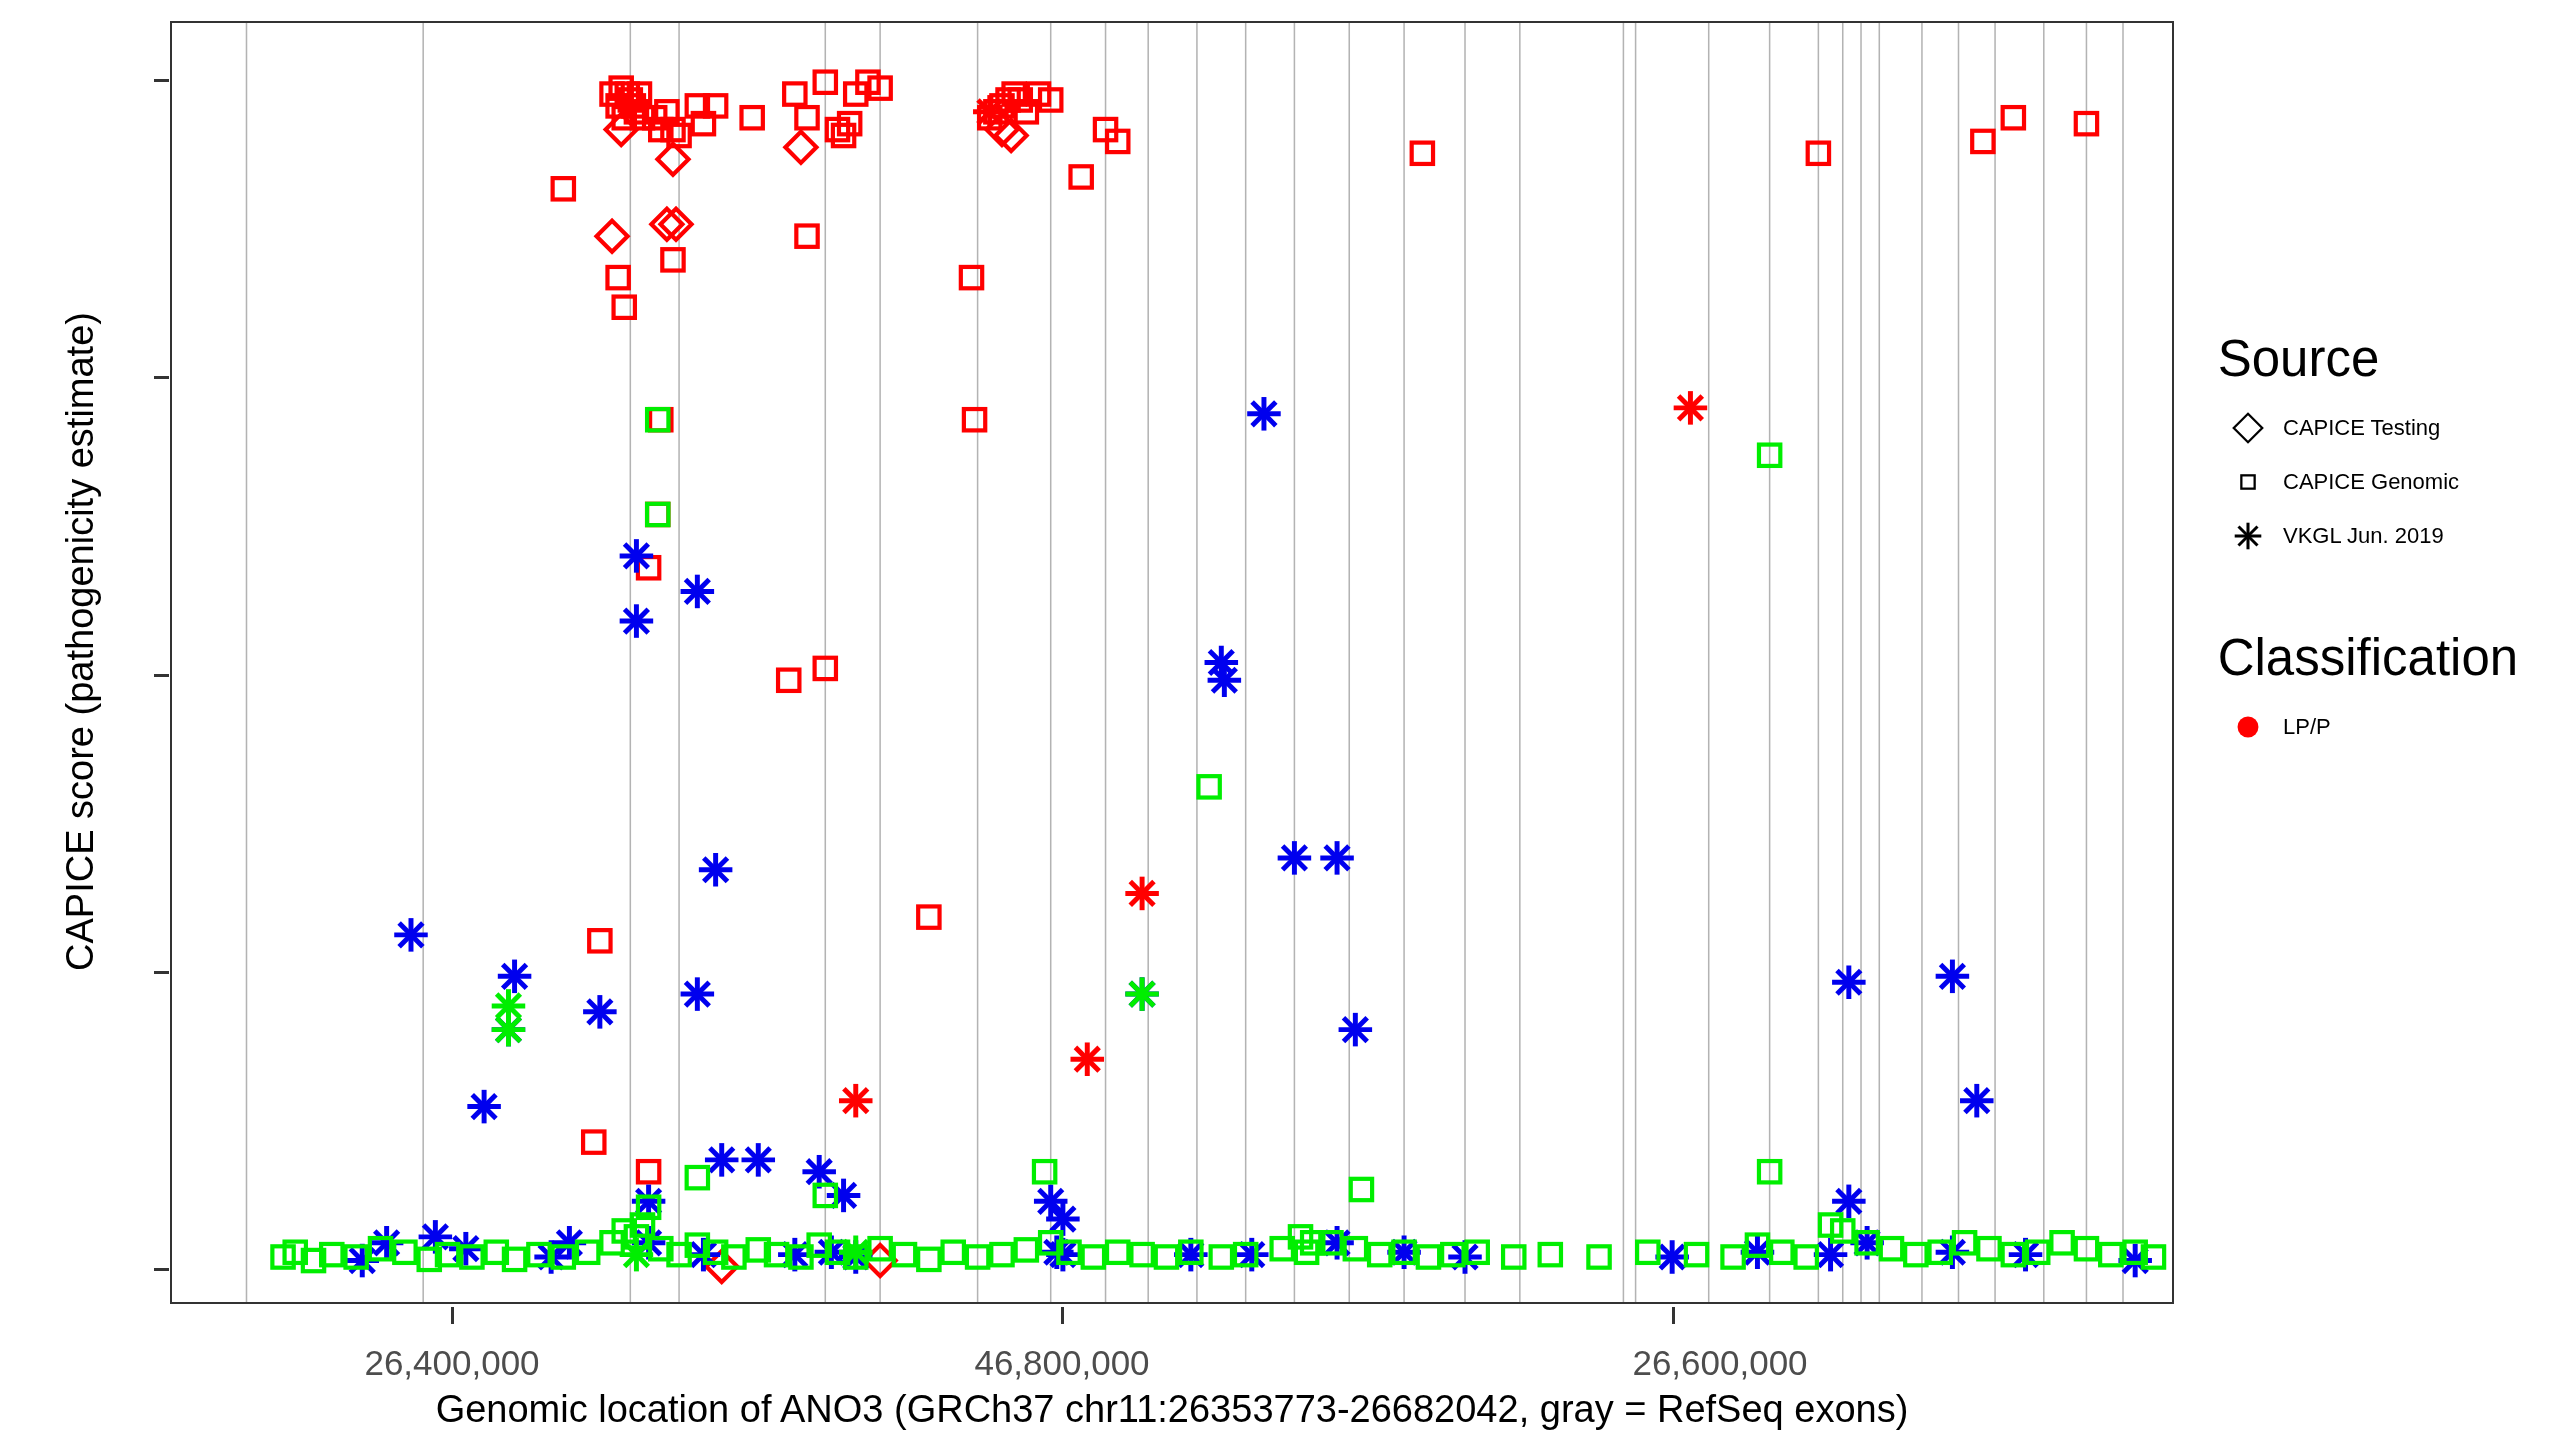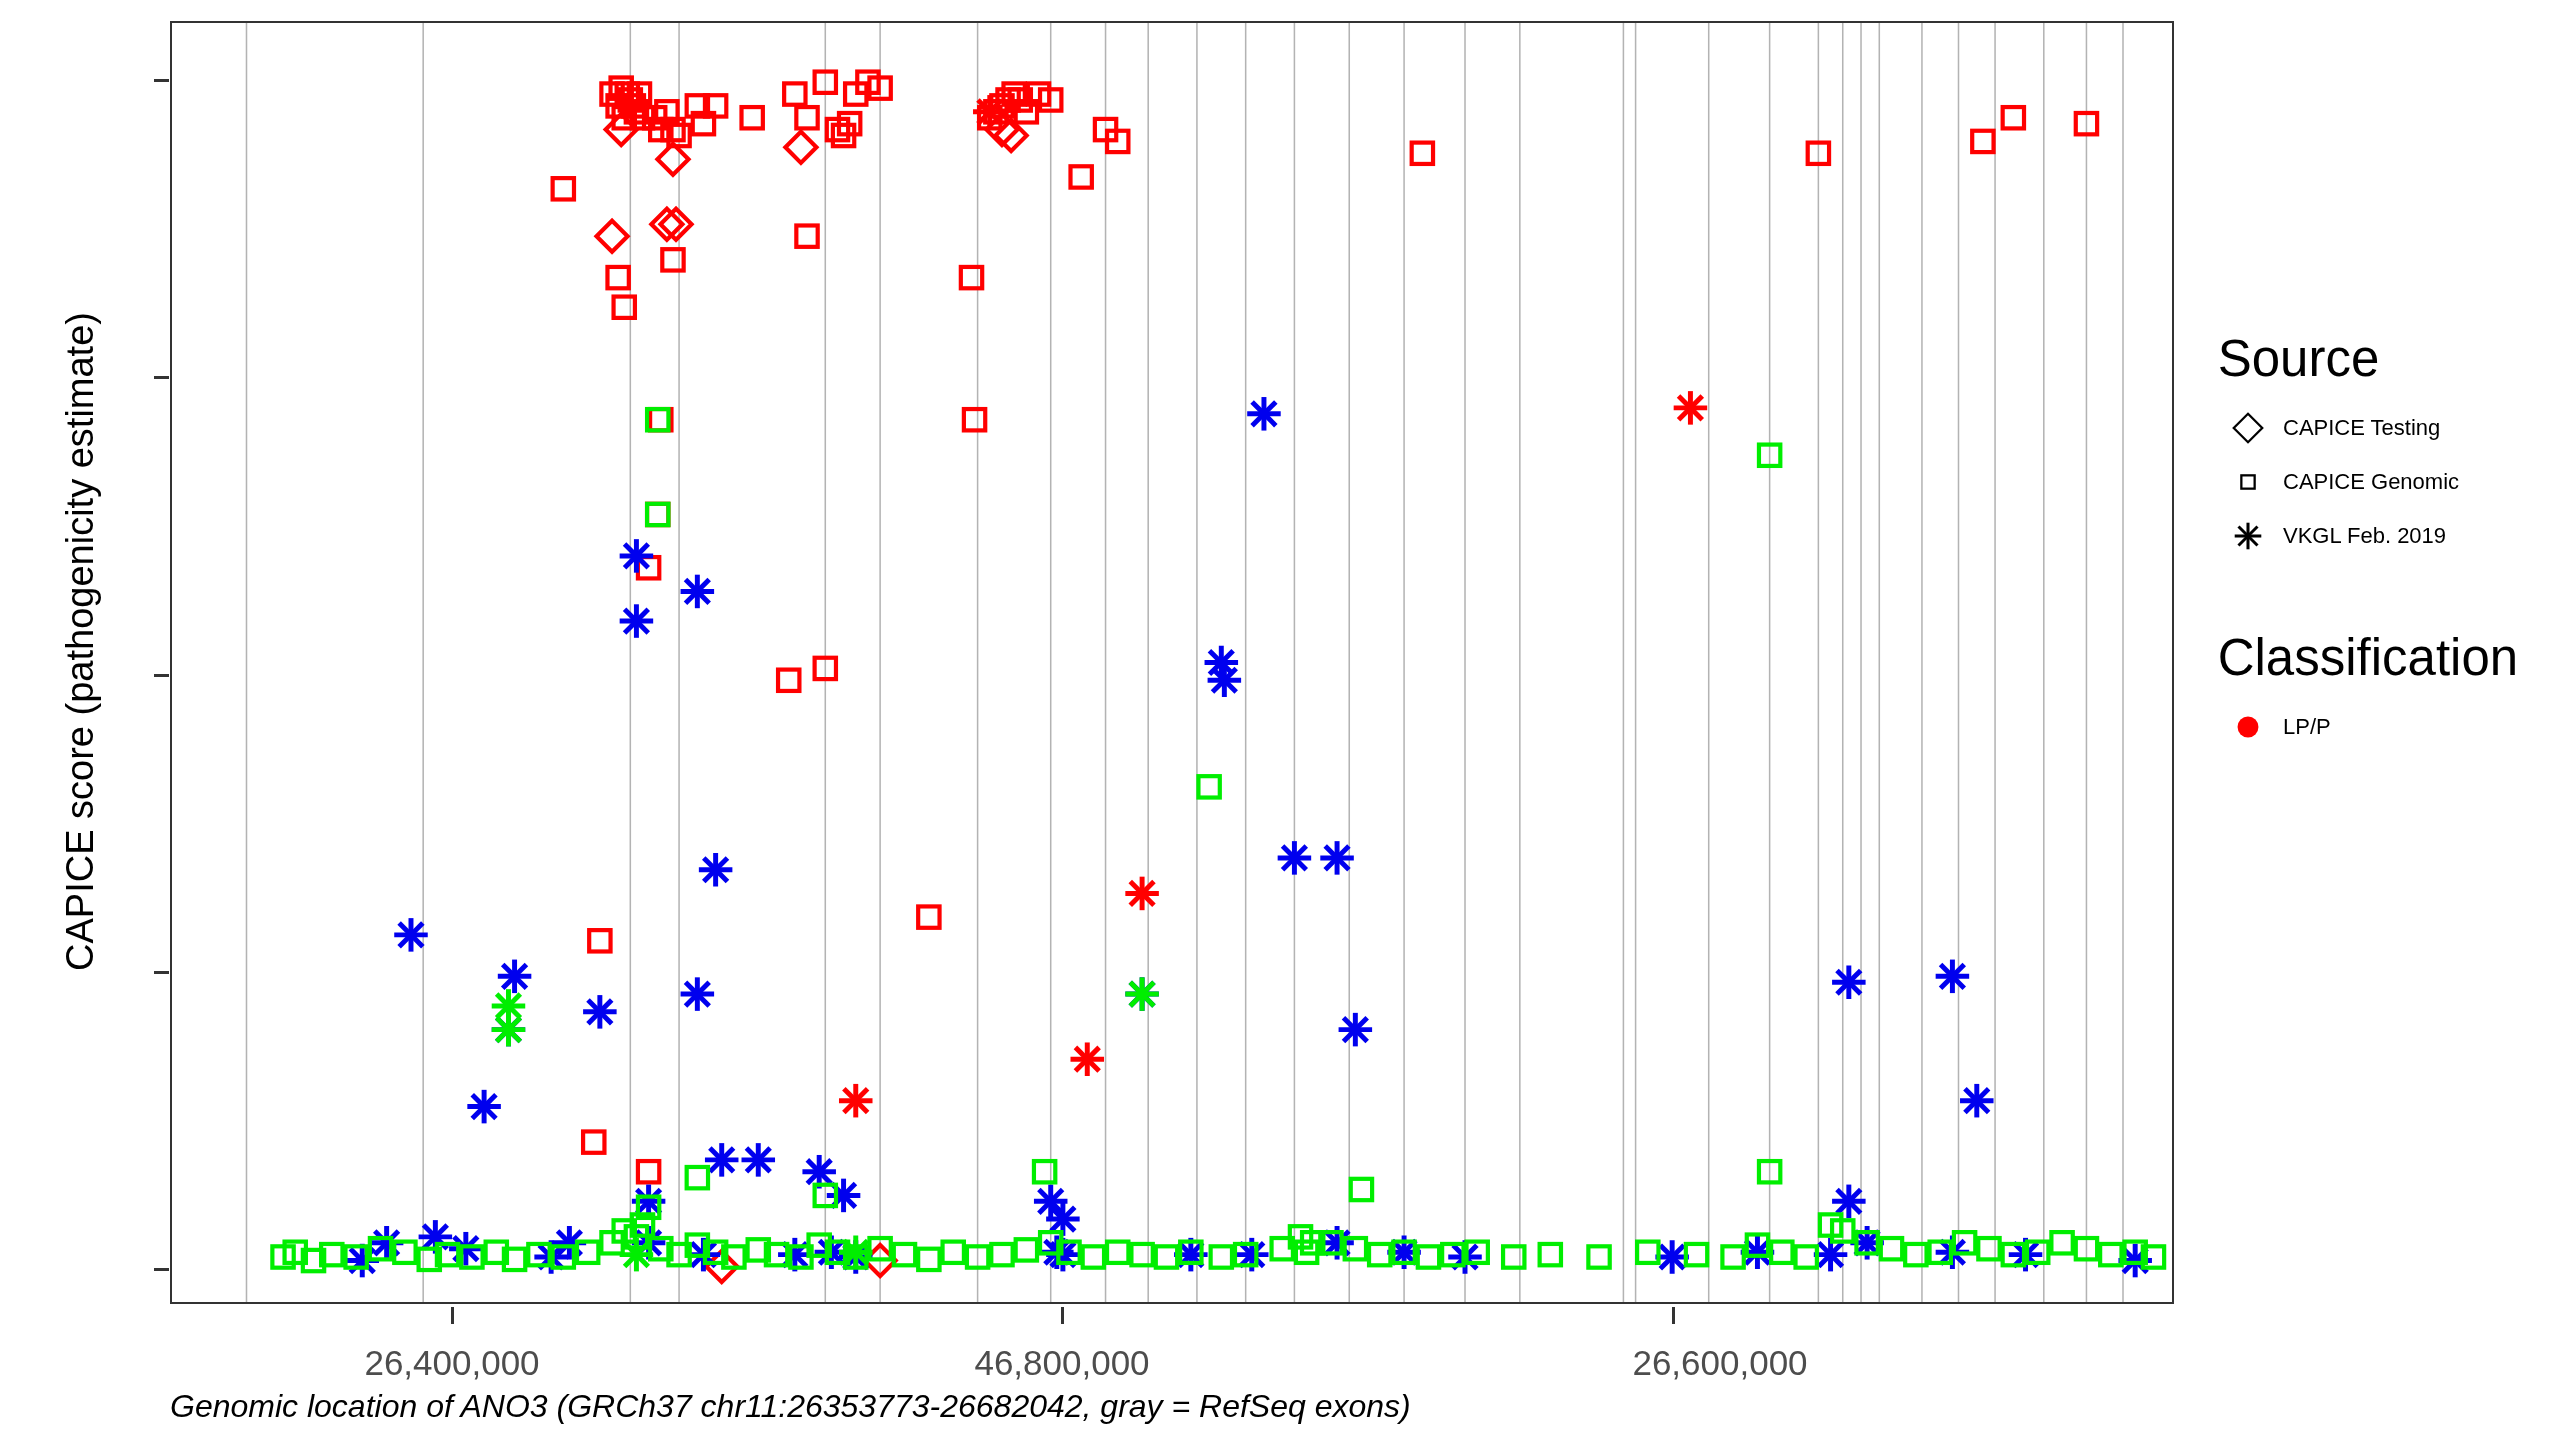--- a/index.html
+++ b/index.html
@@ -16,22 +16,22 @@
         transform:rotate(-90deg);transform-origin:center center;
         text-align:center;font-size:38px;color:#000;white-space:nowrap;}
   .ytick{position:absolute;right:2185px;text-align:right;width:248px;
          font-size:35px;color:#4d4d4d;transform:translateY(-50%);}
   .ytickmark{position:absolute;width:15.3px;height:2.9px;background:#333;}
 
   
   .xtick{position:absolute;top:1343px;font-size:35px;color:#4d4d4d;
          transform:translateX(-50%);white-space:nowrap;}
   .xtickmark{position:absolute;top:1307px;width:2.9px;height:17px;background:#333;}
-  #xlab{position:absolute;top:1388px;left:170px;width:2004px;
-        font-size:32px;color:#000;white-space:nowrap;font-style:italic;}
+  #xlab{position:absolute;top:1388px;left:170px;width:2004px;text-align:center;
+        font-size:38px;color:#000;white-space:nowrap;}
 
   
   #legend{position:absolute;left:2212px;top:329px;width:353px;}
   .leg-title{font-size:51px;color:#000;margin:0 0 13.4px 5.7px;}
   .leg-block{margin-bottom:9.5px;}
   .leg-row{display:flex;align-items:center;height:54px;}
   .leg-key{width:71px;display:flex;align-items:center;justify-content:center;flex:0 0 71px;}
   .leg-text{font-size:22px;color:#000000;white-space:nowrap;}
   .leg-gap{height:55px;}
 </style>
@@ -671,21 +671,21 @@
         <span class="leg-key">
           <svg width="38" height="38" viewBox="0 0 40 40">
             <g stroke="#000" stroke-width="3.2" stroke-linecap="butt">
               <line x1="20" y1="6" x2="20" y2="34"></line>
               <line x1="6" y1="20" x2="34" y2="20"></line>
               <line x1="10" y1="10" x2="30" y2="30"></line>
               <line x1="30" y1="10" x2="10" y2="30"></line>
             </g>
           </svg>
         </span>
-        <span class="leg-text">VKGL Feb. 2019</span>
+        <span class="leg-text">VKGL Jun. 2019</span>
       </div>
     </div>
 
     <div class="leg-gap"></div>
 
     <div class="leg-block">
       <div class="leg-title">Classification</div>
 
 
       <div class="leg-row">

